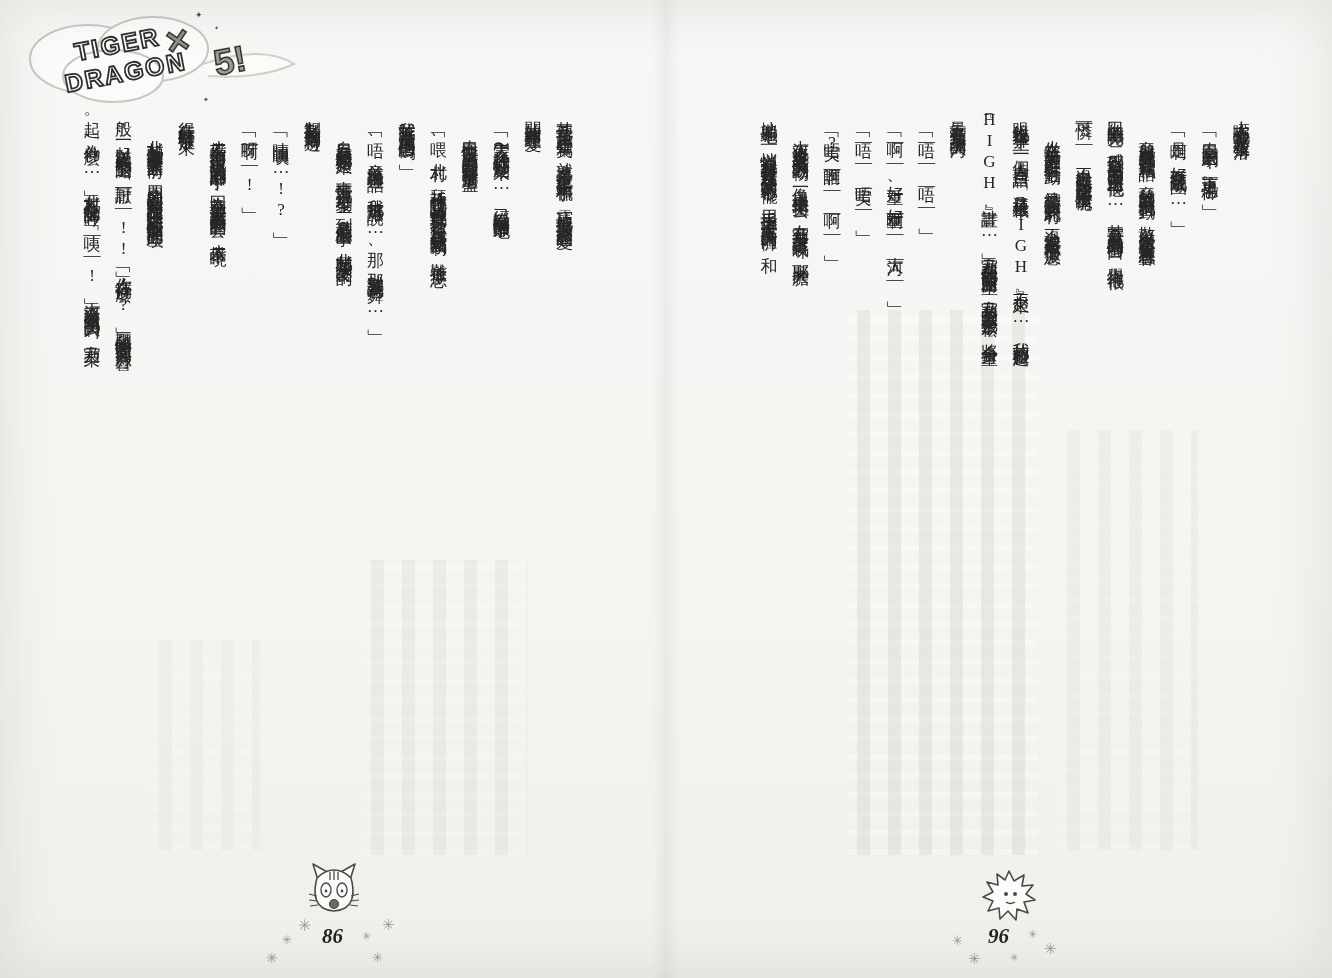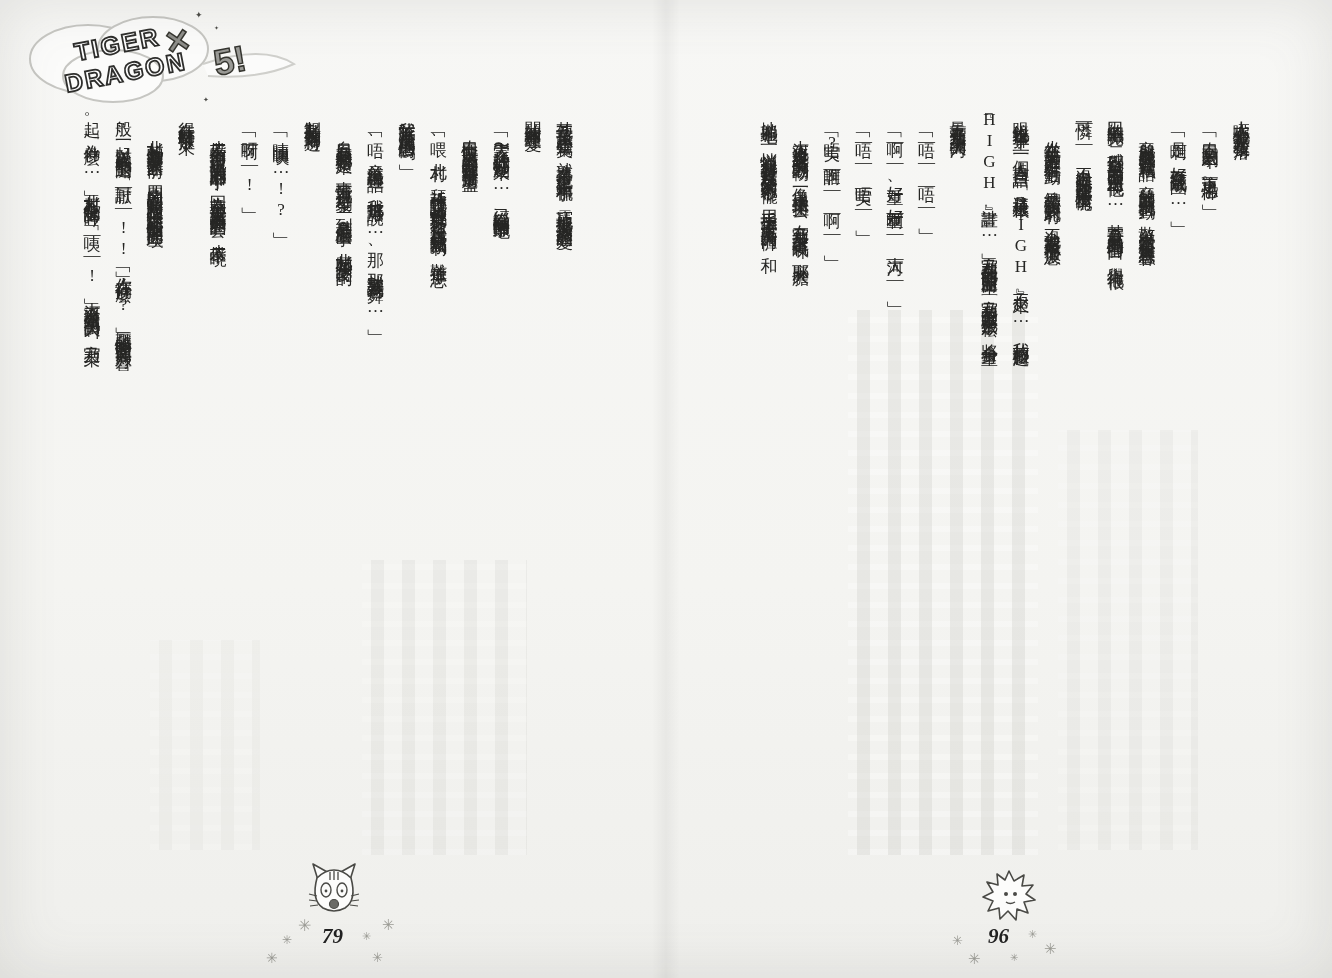--- a/index.html
+++ b/index.html
@@ -142,21 +142,21 @@
         <path d="M12 18 Q6 40 18 48 Q29 54 40 48 Q52 40 46 18 Q38 10 29 10 Q20 10 12 18 Z" fill="#fcfcfb" stroke="#4a4a46" stroke-width="1.6"></path>
         <path d="M25 12 L25 20 M29 11 L29 20 M33 12 L33 20" stroke="#4a4a46" stroke-width="1.3"></path>
         <ellipse cx="21" cy="30" rx="5" ry="7" fill="none" stroke="#4a4a46" stroke-width="1.4"></ellipse>
         <ellipse cx="37" cy="30" rx="5" ry="7" fill="none" stroke="#4a4a46" stroke-width="1.4"></ellipse>
         <circle cx="21" cy="31" r="1.4" fill="#4a4a46"></circle>
         <circle cx="37" cy="31" r="1.4" fill="#4a4a46"></circle>
         <circle cx="29" cy="44" r="4.5" fill="#6a6a66" stroke="#4a4a46" stroke-width="1.2"></circle>
         <path d="M4 34 L12 36 M4 40 L12 41 M5 46 L13 45 M54 34 L46 36 M54 40 L46 41 M53 46 L45 45" stroke="#4a4a46" stroke-width="1.1"></path>
       </svg>
     </div>
-    <span class="pagenum" style="left:322px;top:924px;">79</span>
+    <span class="pagenum" style="left:322px;top:924px;">86</span>
     <span class="pstar" style="left:282px;top:933px;font-size:12px;">✳</span>
     <span class="pstar" style="left:298px;top:916px;font-size:16px;">✳</span>
     <span class="pstar" style="left:266px;top:950px;font-size:14px;">✳</span>
     <span class="pstar" style="left:362px;top:930px;font-size:11px;">✳</span>
     <span class="pstar" style="left:382px;top:916px;font-size:15px;">✳</span>
     <span class="pstar" style="left:372px;top:950px;font-size:13px;">✳</span>
   </section>
 
 </div>
 

